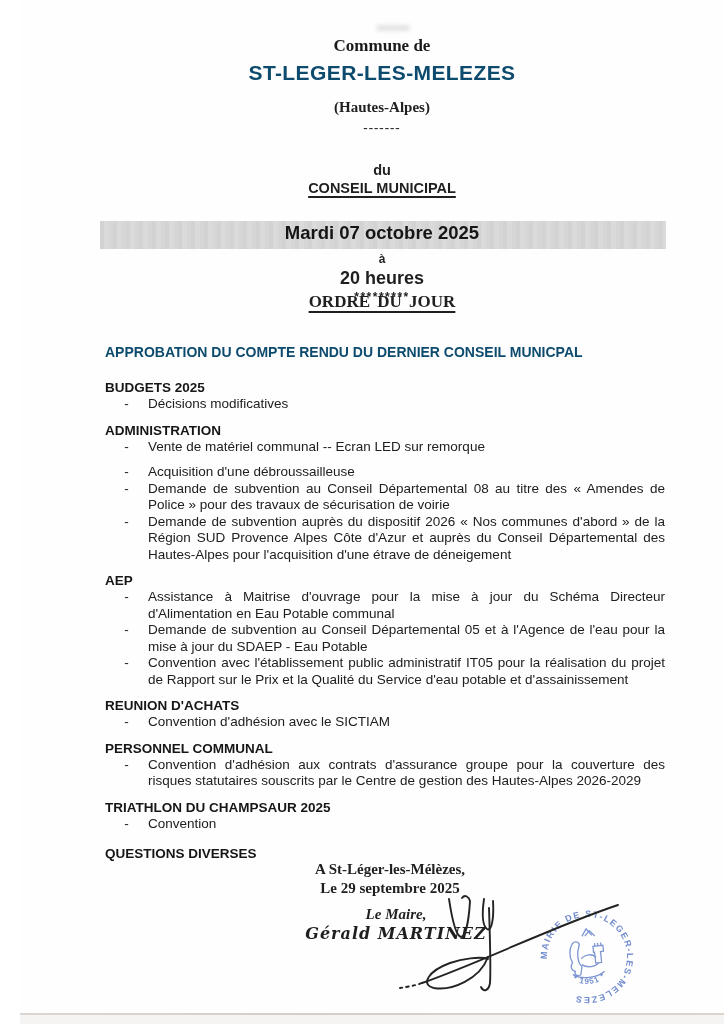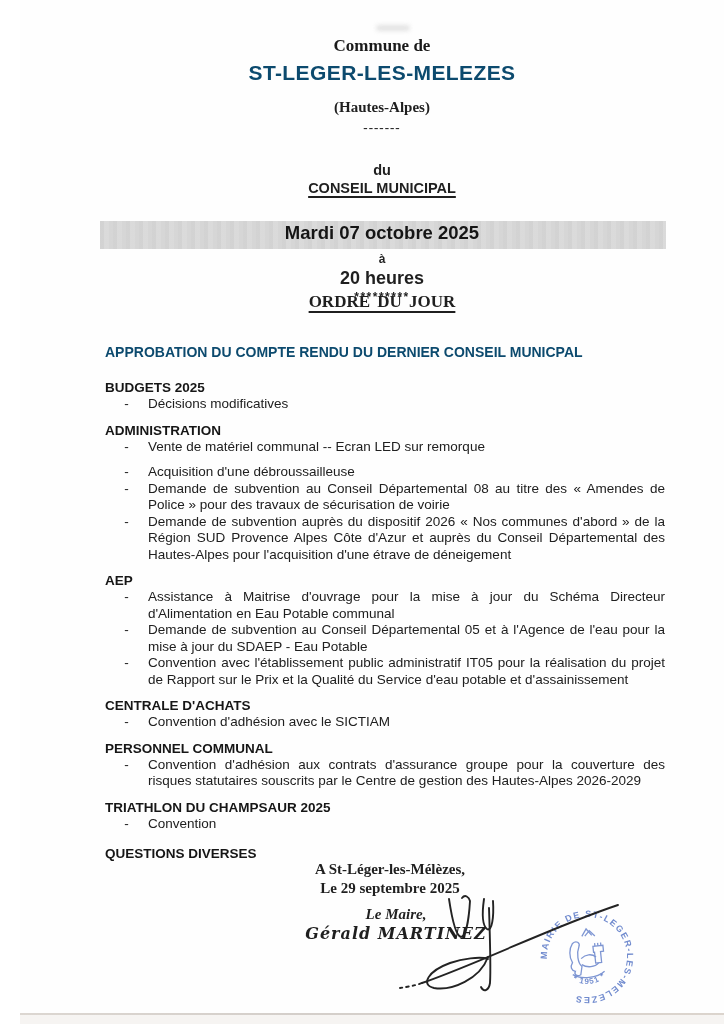--- a/index.html
+++ b/index.html
@@ -135,21 +135,21 @@
         <span class="dash">-</span>
         <span class="txt">Demande de subvention au Conseil Départemental 05 et à l'Agence de l'eau pour la mise à jour du SDAEP - Eau Potable</span>
       </div>
       <div class="item">
         <span class="dash">-</span>
         <span class="txt">Convention avec l'établissement public administratif IT05 pour la réalisation du projet de Rapport sur le Prix et la Qualité du Service d'eau potable et d'assainissement</span>
       </div>
     </div>
 
     <div class="section">
-      <div class="section-title">CENTRALE D'ACHATS</div>
+      <div class="section-title">REUNION D'ACHATS</div>
       <div class="item">
         <span class="dash">-</span>
         <span class="txt">Convention d'adhésion avec le SICTIAM</span>
       </div>
     </div>
 
     <div class="section">
       <div class="section-title">PERSONNEL COMMUNAL</div>
       <div class="item">
         <span class="dash">-</span>

